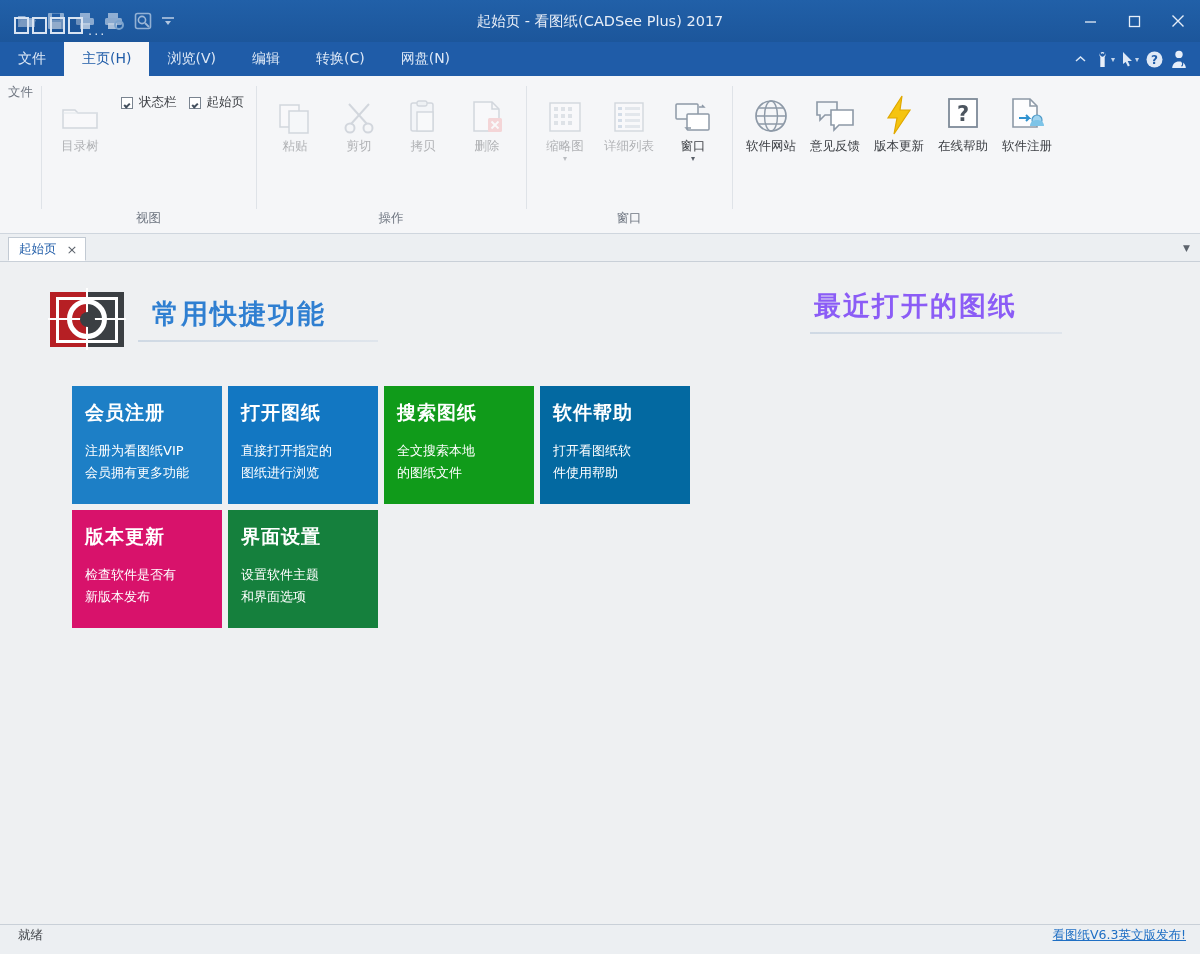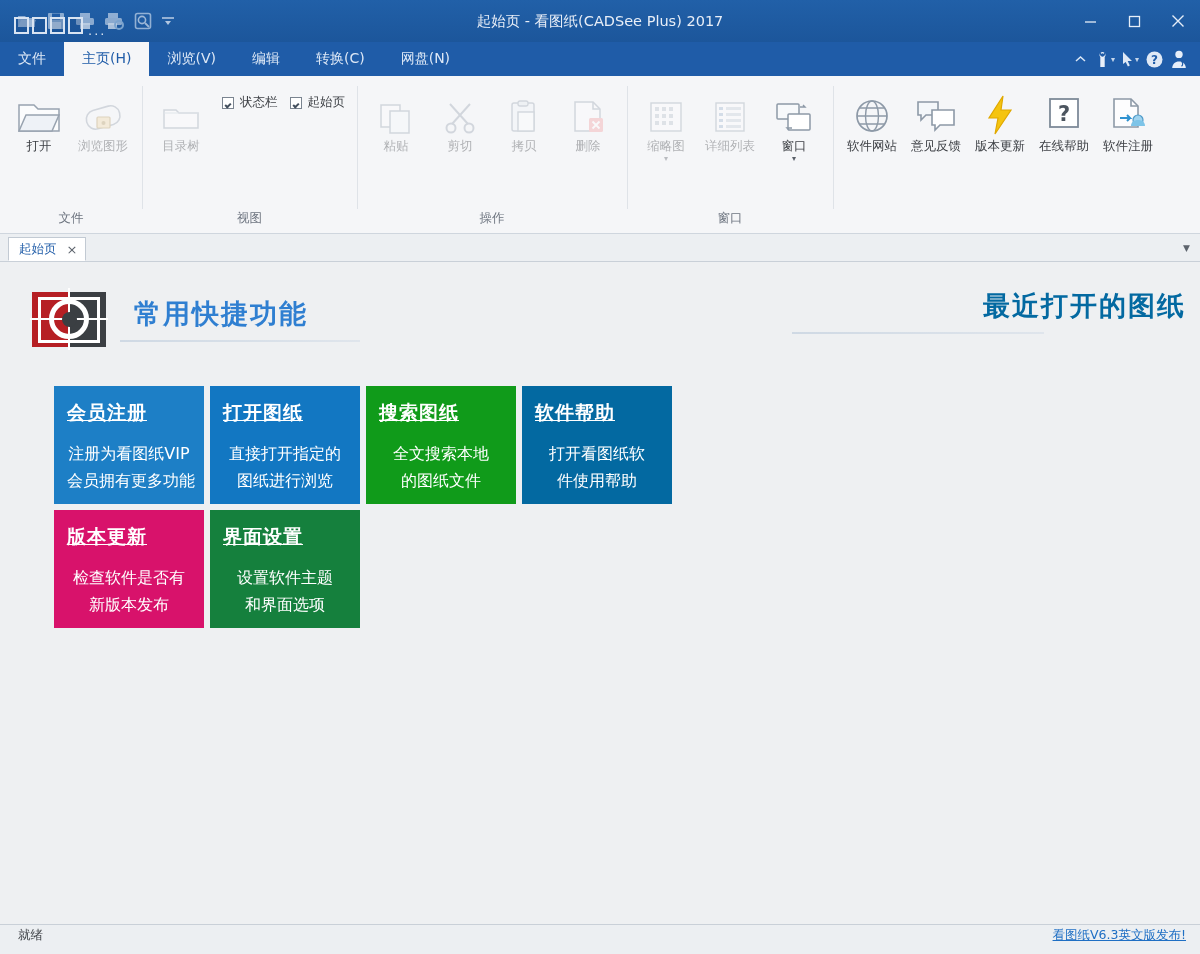--- a/index.html
+++ b/index.html
@@ -184,21 +184,21 @@
     margin-left: auto; padding-right: 10px; color: #5d646d;
     font-size: 9px; align-self: center;
   }
 
   
   .content {
     flex: 1 1 auto; background: #eef0f2;
     position: relative; overflow: hidden;
   }
   .panes { display: flex; }
-  .pane-left { width: 760px; padding: 26px 0 0 30px; }
+  .pane-left { width: 760px; padding: 26px 0 0 30px; margin-left: 18px; }
   .pane-right { flex: 1 1 auto; padding: 26px 0 0 0; }
 
   .secthead {
     display: flex; align-items: center; gap: 0;
   }
   .logo {
     width: 78px; height: 62px; position: relative; flex: 0 0 78px;
   }
   .logo .sq-l, .logo .sq-r {
     position: absolute; top: 4px; width: 37px; height: 55px;
@@ -227,40 +227,40 @@
 
   .sect-title-wrap { margin-left: 12px; }
   .sect-title {
     font-size: 27px; font-weight: bold; letter-spacing: 2px;
     color: #2f7fd1; padding: 0 14px 8px 14px;
   }
   .sect-rule {
     height: 2px; width: 240px;
     background: linear-gradient(to right, #cfd9e4, #dfe5ec);
   }
-  .sect-title.pink { color: #0369a1; text-align: right; }
+  .sect-title.pink { color: #8b5cf6; }
 
   .tiles {
     display: grid;
     grid-template-columns: repeat(4, 150px);
     grid-auto-rows: 118px;
     gap: 6px;
     margin: 36px 0 0 24px;
   }
   .tile {
     padding: 14px 13px 0 13px;
     color: #fff; position: relative;
     display: flex; flex-direction: column;
   }
   .tile .t-title {
     font-size: 19px; font-weight: bold; letter-spacing: 1px;
-    margin-bottom: 14px; white-space: nowrap; text-decoration: underline;
+    margin-bottom: 14px; white-space: nowrap;
   }
   .tile .t-line {
-    font-size: 16px; line-height: 1.7; white-space: nowrap; text-align: center;
+    font-size: 13px; line-height: 1.7; white-space: nowrap;
   }
 
   
   .statusbar {
     flex: 0 0 30px; height: 30px;
     background: #eceff2;
     border-top: 1px solid #c9d0d8;
     display: flex; align-items: center;
     padding: 0 14px 8px 18px;
     font-size: 12.5px; color: #3c3f44;
@@ -398,41 +398,20 @@
             <path d="M2.2 19c0-4 3-6.6 6.8-6.6S15.8 15 15.8 19z" fill="#e6eef9"></path>
             <path d="M11.5 12.5c1.6.8 1.6 3.5 0 4.8" stroke="#1f5ca8" stroke-width="1.2" fill="none"></path>
           </svg>
       </div>
     </div>
   </div>
 
   <div class="ribbon">
 
     <div class="rgroup">
-      <div class="rgroup-items">
-        <div class="rbig">
-          <span class="ico">
-            <svg width="44" height="38" viewBox="0 0 44 38">
-                <path d="M2 7h15l4 4h21v22H2z" fill="#fbfcfd" stroke="#98a3b0" stroke-width="1.5"></path>
-                <path d="M2 33l7-16h33l-7 16z" fill="#eef2f7" stroke="#98a3b0" stroke-width="1.5"></path>
-              </svg>
-          </span>
-          <span class="cap">打开</span>
-        </div>
-        <div class="rbig disabled">
-          <span class="ico">
-            <svg width="46" height="38" viewBox="0 0 46 38">
-                <rect x="6" y="10" width="34" height="19" rx="9" fill="none" stroke="#9aa5b2" stroke-width="1.6" transform="rotate(-16 23 19)"></rect>
-                <rect x="17" y="19" width="13" height="11" rx="1" fill="#f0d8a8" stroke="#b79b62" stroke-width="1.2"></rect>
-                <circle cx="23.5" cy="25" r="2" fill="#b79b62"></circle>
-              </svg>
-          </span>
-          <span class="cap">浏览图形</span>
-        </div>
-      </div>
       <div class="rgroup-label">文件</div>
     </div>
 
     <div class="rgroup">
       <div class="rgroup-items">
         <div class="rbig disabled">
           <span class="ico">
             <svg width="44" height="38" viewBox="0 0 44 38">
                 <path d="M5 12h12l3 3h19v15H5z" fill="#fdfdfe" stroke="#9aa5b2" stroke-width="1.5"></path>
                 <path d="M5 15h34" stroke="#c3cbd5" stroke-width="1.2"></path>

